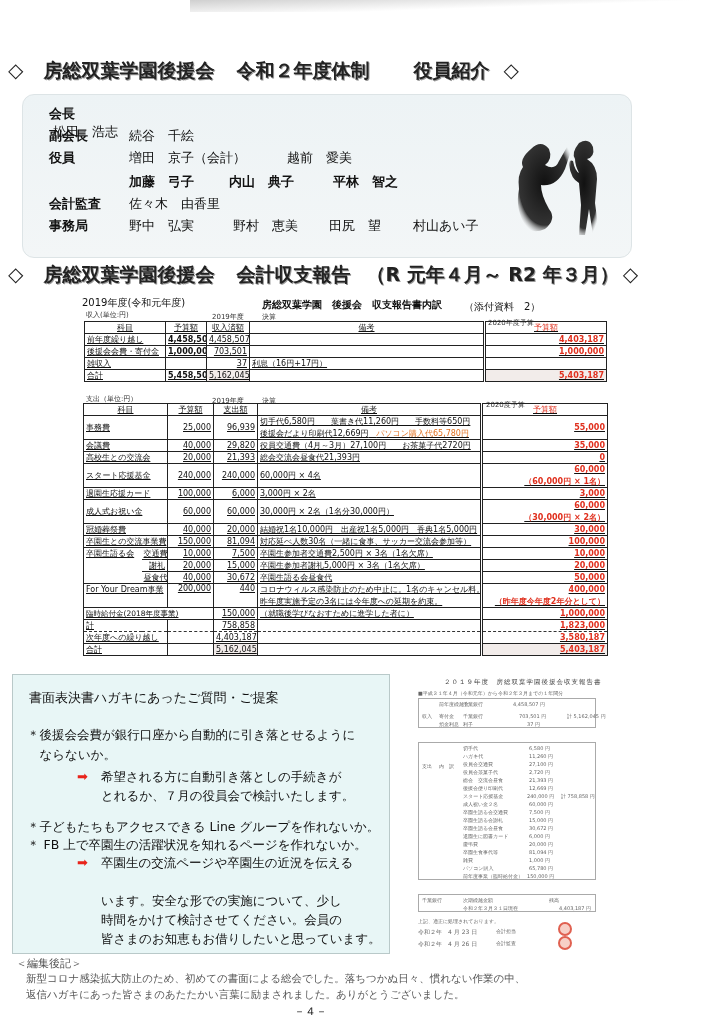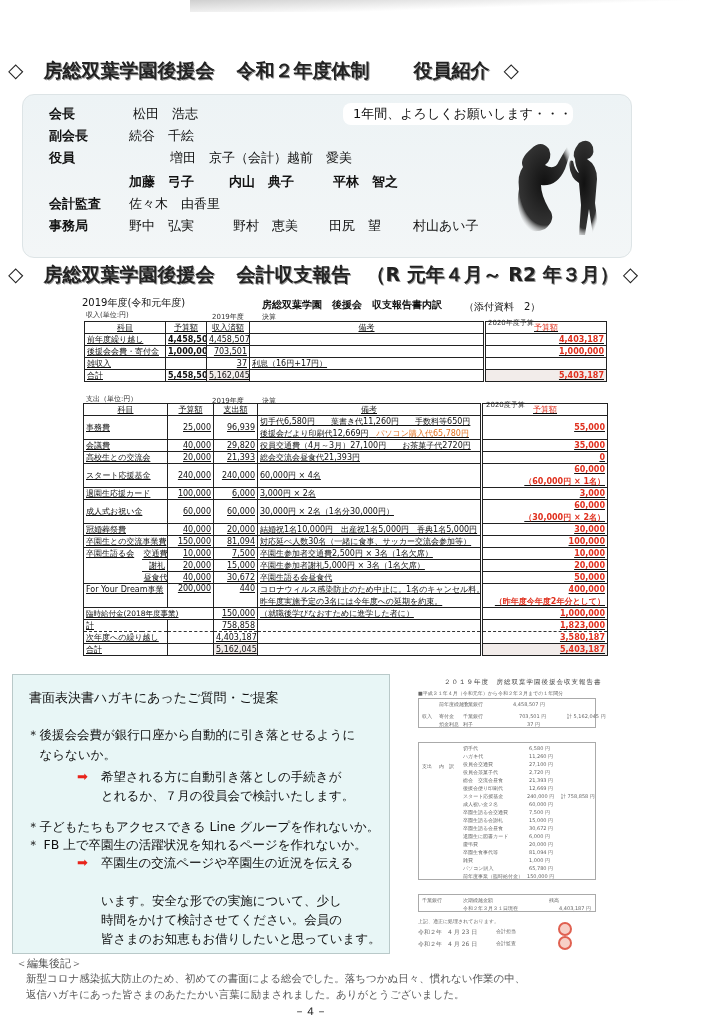--- a/index.html
+++ b/index.html
@@ -65,33 +65,32 @@
 
 <div class="section-title" style="top:58px;">
   <span class="diamond">◇</span>
   <span class="org">房総双葉学園後援会</span>
   <span class="sub">令和２年度体制</span>
   <span class="sub2">役員紹介</span>
   <span class="diamond2">◇</span>
 </div>
 
 <div class="officers">
-  <div class="greeting">1年間、よろしくお願いします・・・</div>
-
-  <div class="officer-row" style="top:10px;">
+
+  <div class="officer-row" style="top:10px;flex-direction:column;">
     <span class="role">会長</span>
     <span class="names" style="margin-left:4px;"><span>松田　浩志</span></span>
   </div>
   <div class="officer-row" style="top:32px;">
     <span class="role">副会長</span>
     <span class="names" style="margin-left:0px;"><span>続谷　千絵</span></span>
   </div>
   <div class="officer-row" style="top:54px;">
     <span class="role">役員</span>
-    <span class="names"><span style="width:158px;text-align:right;">増田　京子（会計）</span><span>越前　愛美</span></span>
+    <span class="names"><span style="width:158px;">増田　京子（会計）</span><span>越前　愛美</span></span>
   </div>
   <div class="officer-row" style="top:78px;font-weight:bold;">
     <span class="role"></span>
     <span class="names"><span style="width:100px;">加藤　弓子</span><span style="width:104px;">内山　典子</span><span>平林　智之</span></span>
   </div>
   <div class="officer-row" style="top:100px;">
     <span class="role">会計監査</span>
     <span class="names"><span>佐々木　由香里</span></span>
   </div>
   <div class="officer-row" style="top:122px;">

